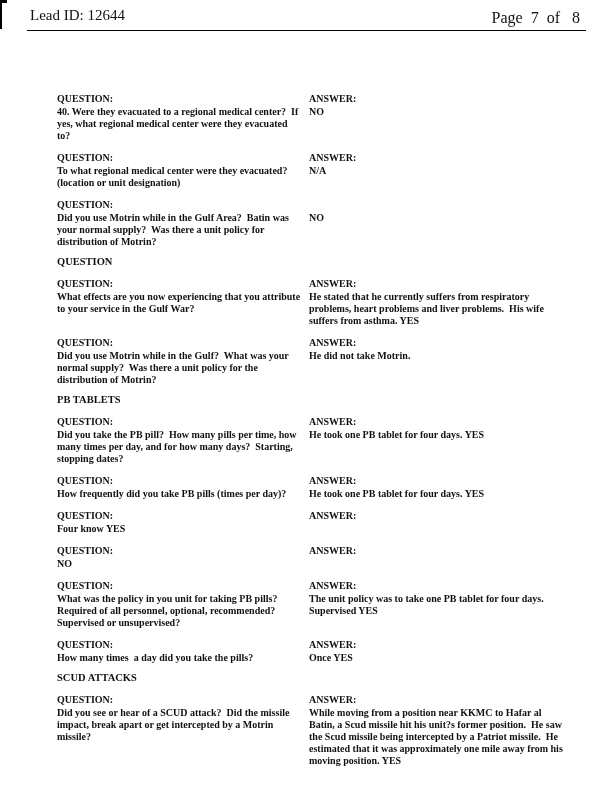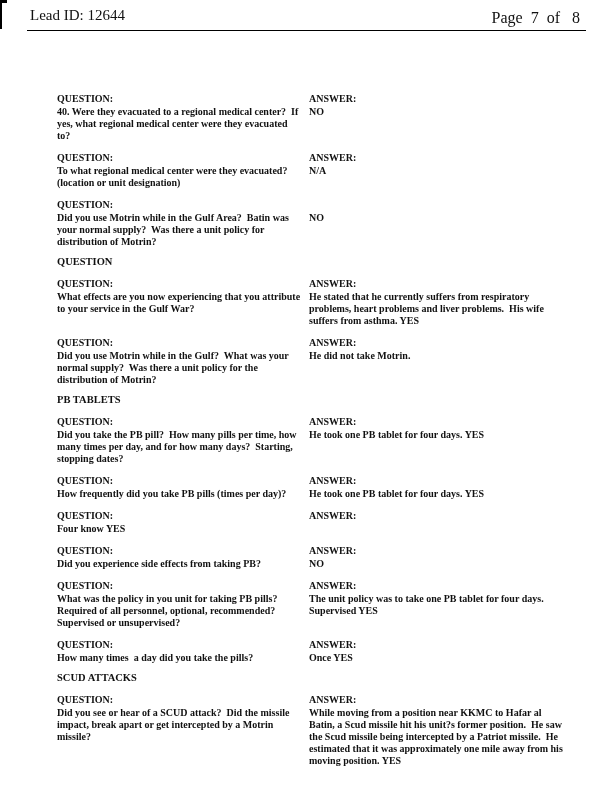--- a/index.html
+++ b/index.html
@@ -134,21 +134,20 @@
         <div class="acol atext">Four know YES</div>
       </div>
     </div>
 
     <div class="qa">
       <div class="row">
         <div class="qcol"><span class="lbl">QUESTION:</span></div>
         <div class="acol"><span class="lbl">ANSWER:</span></div>
       </div>
       <div class="row">
-        <div class="qcol qtext">Did you experience side effects from taking PB?</div>
         <div class="acol atext">NO</div>
       </div>
     </div>
 
     <div class="qa">
       <div class="row">
         <div class="qcol"><span class="lbl">QUESTION:</span></div>
         <div class="acol"><span class="lbl">ANSWER:</span></div>
       </div>
       <div class="row">

